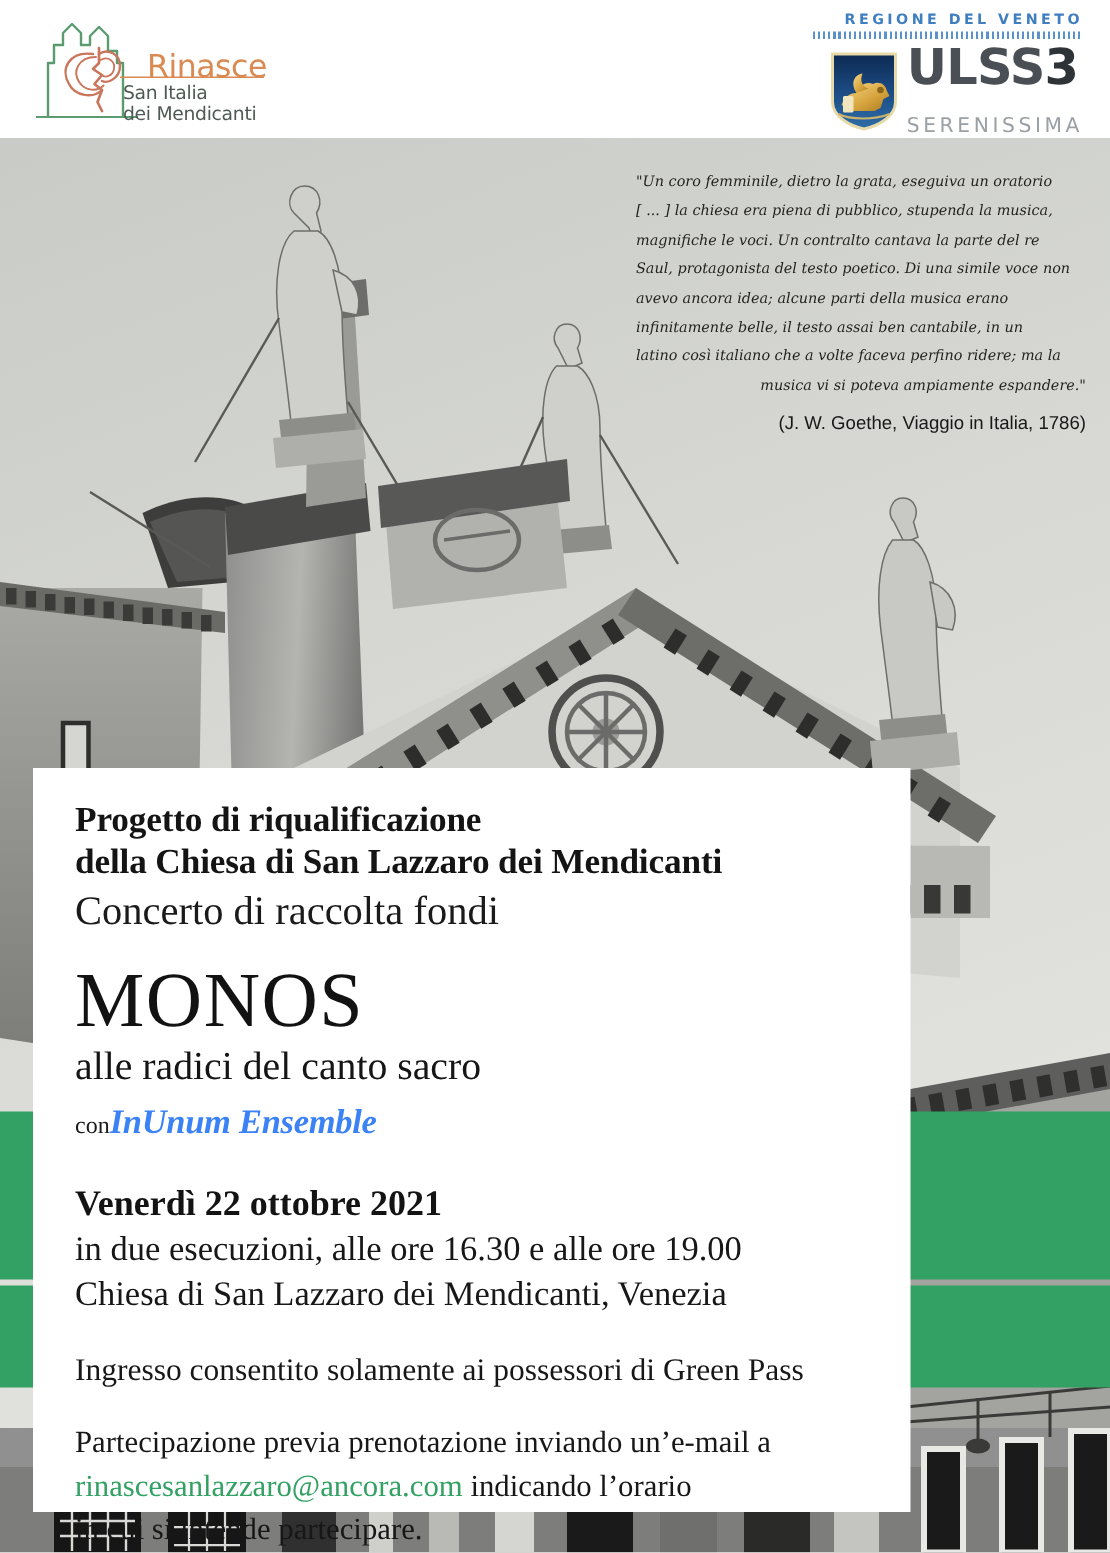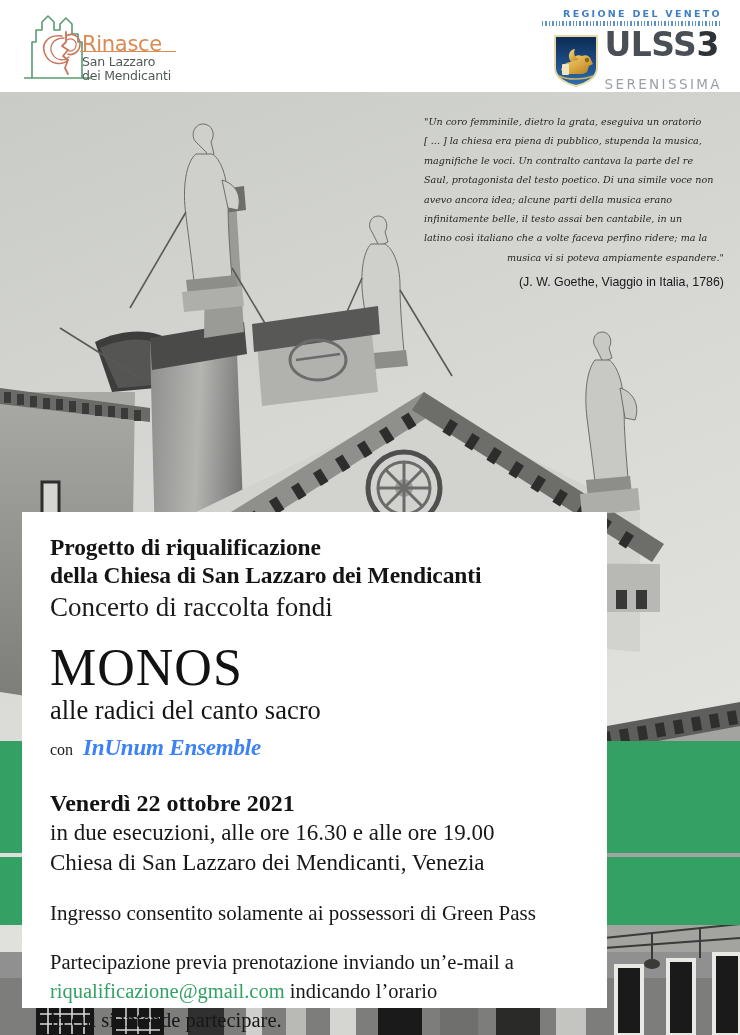--- a/index.html
+++ b/index.html
@@ -18,21 +18,21 @@
   }
 
   
   .logo-rinasce {
     position:absolute; left:22px; top:12px; width:150px; height:68px;
   }
   .logo-rinasce svg { position:absolute; left:0; top:0; }
   .rin-text { position:absolute; left:60px; top:22px; width:95px; }
   .rin-word {
     font-family:"DejaVu Sans", sans-serif;
-    font-size:21px; color:#d98a52; line-height:1; letter-spacing:-0.3px;
+    font-size:21px; color:#d98a52; line-height:1; letter-spacing:-0.3px;padding-left:16px;
   }
   .rin-sub1, .rin-sub2 {
     font-family:"DejaVu Sans", sans-serif;
     font-size:12.5px; color:#4f5a54; line-height:1.15; letter-spacing:-0.2px;
   }
   .rin-rule {
     position:absolute; left:58px; top:39px; width:96px; height:1px; background:#d98a52;
   }
 
   
@@ -112,21 +112,21 @@
     font-size:27px; color:#1a1a1a; line-height:1.25; margin-top:2px;
   }
 
   .monos {
     font-size:52px; color:#121212; line-height:1.0;
     margin-top:17px; letter-spacing:1px;
   }
   .tagline {
     font-size:26.5px; color:#151515; line-height:1.1; margin-top:2px;
   }
-  .con-row { margin-top:10px; display:flex; align-items:baseline; gap:10px; }
+  .con-row { margin-top:10px; display:flex; align-items:baseline; }
   .con-word { font-size:16px; color:#1a1a1a; }
   .ensemble {
     font-size:23px; font-weight:bold; font-style:italic;
     color:#3b82f6; letter-spacing:-0.2px;
   }
 
   .date-line {
     font-size:24px; font-weight:bold; color:#131313;
     margin-top:28px; line-height:1.2;
   }
@@ -155,21 +155,21 @@
       <path d="M40 24 C24 22 18 34 24 44 C28 52 40 54 46 48" fill="none" stroke="#c9765c" stroke-width="1.6" stroke-linecap="round"></path>
       <path d="M42 26 C30 26 26 36 31 43 C35 49 43 49 47 45" fill="none" stroke="#c9765c" stroke-width="1.3" stroke-linecap="round"></path>
       <path d="M44 24 C50 20 58 24 58 32 C58 40 50 44 46 42" fill="none" stroke="#c9765c" stroke-width="1.6" stroke-linecap="round"></path>
       <path d="M45 28 C50 25 55 29 54 34 C53 39 48 40 46 38" fill="none" stroke="#c9765c" stroke-width="1.2" stroke-linecap="round"></path>
 
       <path d="M44 20 L44 30 L40 34 L46 38 L41 44 L46 48 L43 56 L46 62" fill="none" stroke="#c9765c" stroke-width="1.8" stroke-linecap="round" stroke-linejoin="round"></path>
     </svg>
     <div class="rin-rule"></div>
     <div class="rin-text">
       <div class="rin-word">Rinasce</div>
-      <div class="rin-sub1">San Lazzaro</div>
+      <div class="rin-sub1">San Italia</div>
       <div class="rin-sub2">dei Mendicanti</div>
     </div>
   </div>
 
   <div class="logo-ulss">
     <div class="ulss-region">REGIONE DEL VENETO</div>
     <div class="ulss-dots"></div>
     <div class="ulss-row">
       <svg class="ulss-shield" viewBox="0 0 46 54">
         <defs>
@@ -436,16 +436,16 @@
   </div>
 
   <div class="date-line">Venerdì 22 ottobre 2021</div>
   <div class="info-line">in due esecuzioni, alle ore 16.30 e alle ore 19.00</div>
   <div class="info-line">Chiesa di San Lazzaro dei Mendicanti, Venezia</div>
 
   <div class="greenpass">Ingresso consentito solamente ai possessori di Green Pass</div>
 
   <div class="booking">
     <div>Partecipazione previa prenotazione inviando un’e-mail a</div>
-    <div><span class="email">riqualificazione@gmail.com</span><span> indicando l’orario</span></div>
+    <div><span class="email">rinascesanlazzaro@ancora.com</span><span> indicando l’orario</span></div>
     <div>in cui si intende partecipare.</div>
   </div>
 </div>
 
 </body></html>

